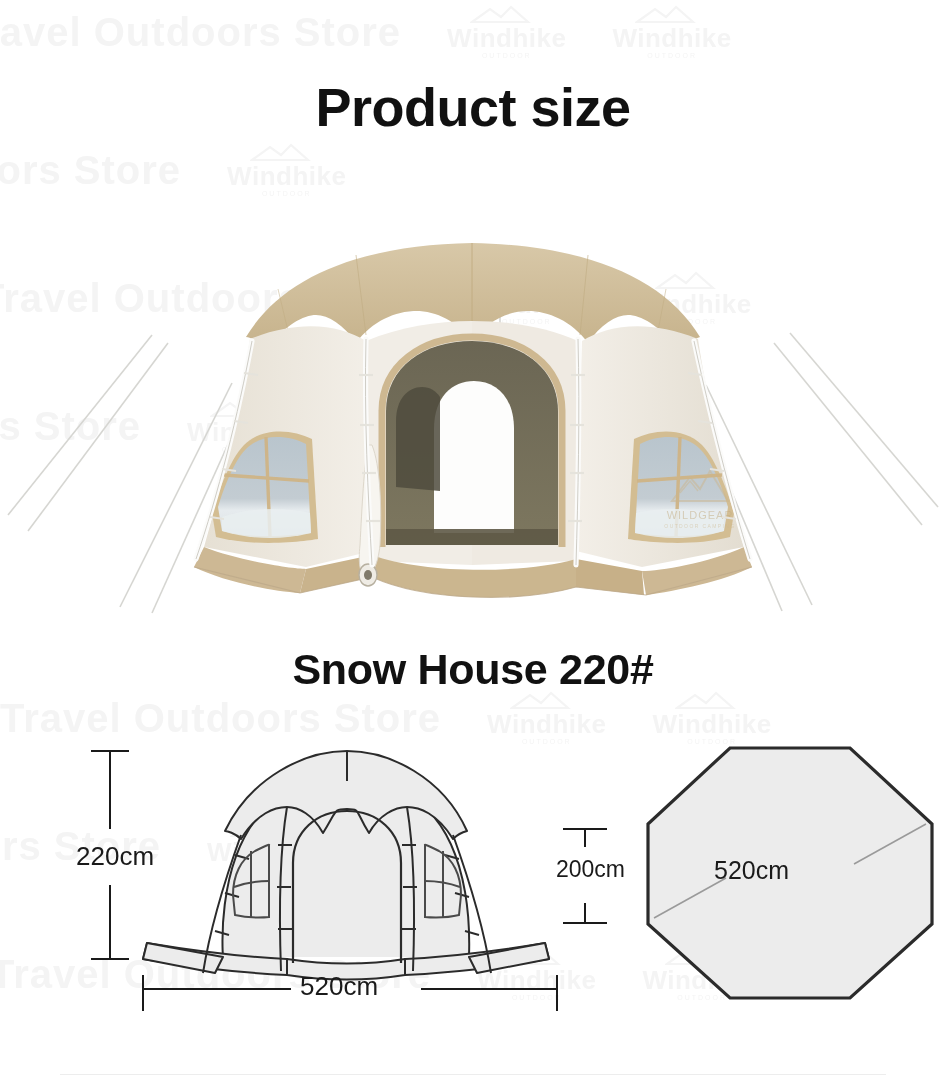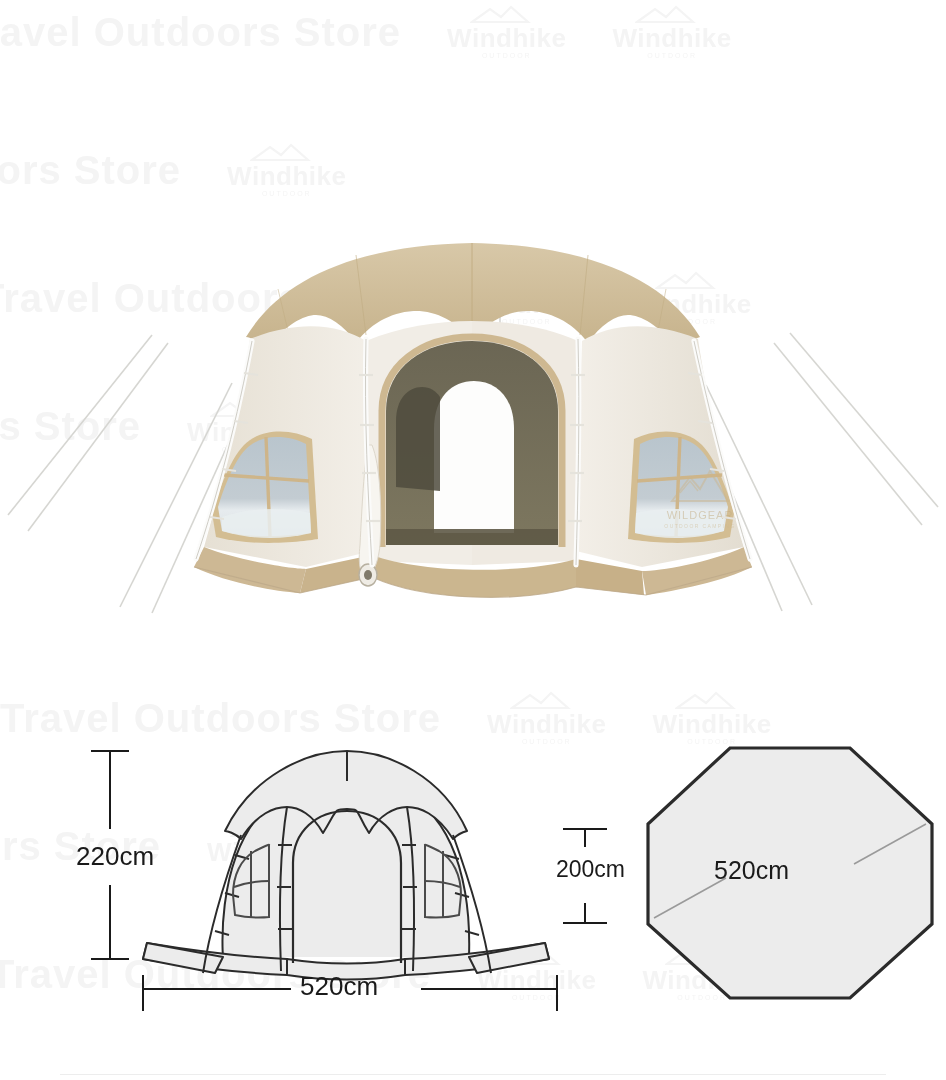--- a/index.html
+++ b/index.html
@@ -219,20 +219,21 @@
       <span class="wm-logo">
         <svg class="wm-mark" viewBox="0 0 74 20">
           <path d="M2 18 L20 5 L31 13 L41 3 L58 18 Z" fill="none" stroke="#f4f4f4" stroke-width="2.2"></path>
         </svg>
         <span class="wm-brand">Windhike</span>
         <span class="wm-sub">OUTDOOR</span>
       </span>
     </div>
   </div>
 
+  <div class="heading" id="title-product-size">Product size</div>
 
   <svg id="photo" viewBox="0 0 946 420">
     <defs>
       <linearGradient id="gRoof" x1="0" y1="0" x2="0" y2="1">
         <stop offset="0%" stop-color="#d8c8a8"></stop>
         <stop offset="100%" stop-color="#c6b28b"></stop>
       </linearGradient>
       <linearGradient id="gWallL" x1="0" y1="0" x2="1" y2="0">
         <stop offset="0%" stop-color="#e6e0d4"></stop>
         <stop offset="100%" stop-color="#f3efe8"></stop>
@@ -413,20 +414,21 @@
         <path d="M570 258 L584 258"></path>
           <path d="M568 306 L582 306"></path>
         <path d="M688 158 L702 160"></path>
           <path d="M698 206 L712 208"></path>
         <path d="M710 254 L724 256"></path>
           <path d="M722 302 L736 304"></path>
       </g>
     </g>
   </svg>
 
+  <div class="heading" id="title-model">Snow House 220#</div>
 
   <svg id="diagram-elevation" viewBox="0 0 560 285">
     <g fill="none" stroke="#2b2b2b" stroke-width="2" stroke-linejoin="round">
 
       <path d="M168 222
                C168 222 160 130 206 78
                C250 28 322 24 372 74
                C420 122 414 214 414 222" fill="#ececec"></path>
 
       <path d="M170 96

